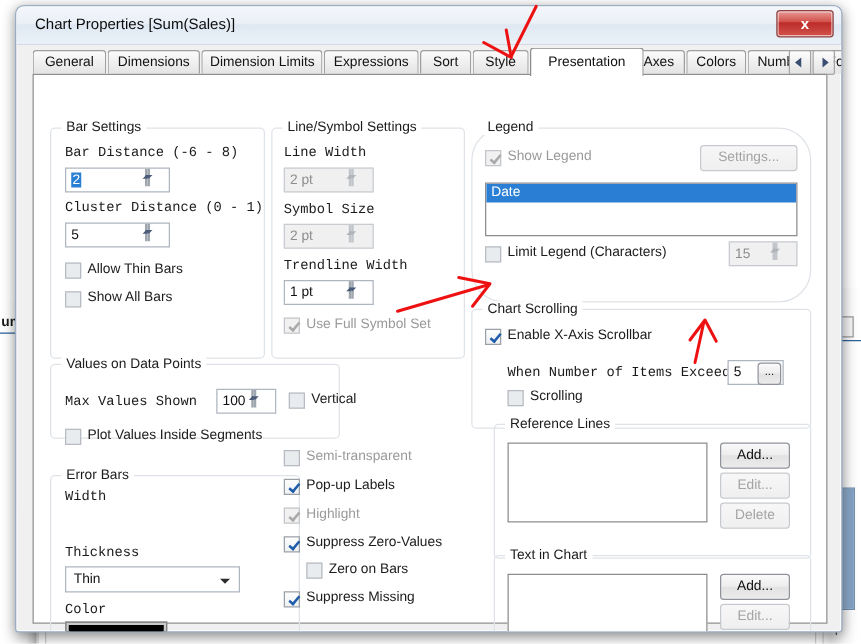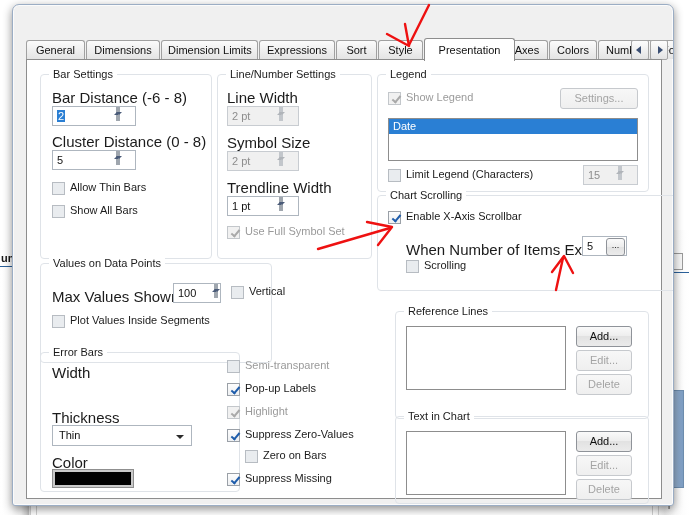--- a/index.html
+++ b/index.html
@@ -92,27 +92,27 @@
   .tabnav.left .glyph{margin-left:-4px;border-right:5px solid #3a4e72;}
   .tabnav.right .glyph{margin-left:-1px;border-left:5px solid #3a4e72;}
 
   
   .tabpage{
     position:absolute;left:13px;top:54px;width:636px;height:440px;
     background:#ffffff;border:1px solid #8d8d8d;box-sizing:border-box;
   }
 
   
-  .group{position:absolute;border:1px solid #dfe3e8;border-radius:4px;box-sizing:border-box;}
+  .group{position:absolute;border:1px solid #dfe3e8;border-radius:4px;box-sizing:border-box;margin-top:28px;}
   .group > .legendlbl{
     position:absolute;top:-7px;left:8px;background:#ffffff;padding:0 4px;
     font-size:11px;color:#1b1b1b;white-space:nowrap;
   }
 
-  .lbl{position:absolute;font-size:15px;color:#1b1b1b;white-space:nowrap;}
+  .lbl{position:absolute;font-size:11px;color:#1b1b1b;white-space:nowrap;font-family:Liberation Mono, monospace;}
 
   
   .spin{position:absolute;height:20px;box-sizing:border-box;
     border:1px solid #aeb6bf;background:#fff;}
   .spin.dis{background:#f0f0f0;border-color:#c8ccd1;}
   .spin .val{position:absolute;left:4px;top:3px;font-size:11px;color:#111;}
   .spin.dis .val{color:#8d8d8d;}
   .spin .val.selected{background:#2a7fd4;color:#fff;padding:0 1px;}
   .spinbtns{position:absolute;right:2px;top:1px;width:17px;height:17px;}
   .spinbtn{position:relative;width:17px;height:8px;box-sizing:border-box;
@@ -195,20 +195,24 @@
   <div class="bg-vline" style="left:658px;top:230px;height:285px;"></div>
   <div class="bg-xl-box"></div>
   <div class="bg-xl">XL</div>
   <div class="bg-xl-underline"></div>
   <div class="bg-blue-sb"></div>
   <div class="bg-t-lbl">T</div>
 </div>
 
 <div id="dialog">
 
+  <div class="titlebar">
+    <div class="title-text">Chart Properties [Sum(Sales)]</div>
+    <div class="close-btn">x</div>
+  </div>
 
   <div class="tabstrip">
     <div class="tab" style="left:0px;width:59px;">General</div>
     <div class="tab" style="left:60px;width:74px;">Dimensions</div>
     <div class="tab" style="left:233px;width:76px;">Expressions</div>
     <div class="tab" style="left:135px;width:97px;">Dimension Limits</div>
     <div class="tab" style="left:310px;width:41px;">Sort</div>
     <div class="tab" style="left:352px;width:45px;">Style</div>
     <div class="tab sel" style="left:398px;width:91px;">Presentation</div>
     <div class="tab" style="left:480px;width:42px;">Axes</div>
@@ -230,41 +234,41 @@
 
       <span class="lbl" style="left:11px;top:14px;">Bar Distance (-6 - 8)</span>
       <div class="spin" style="left:11px;top:31px;width:84px;">
         <span class="val selected">2</span>
         <span class="spinbtns">
           <span class="spinbtn top"><i class="arw"></i></span>
           <span class="spinbtn bot"><i class="arw"></i></span>
         </span>
       </div>
 
-      <span class="lbl" style="left:11px;top:58px;">Cluster Distance (0 - 8)</span>
+      <span class="lbl" style="left:11px;top:58px;">Cluster Distance (0 - 1)</span>
       <div class="spin" style="left:11px;top:75px;width:84px;">
         <span class="val">5</span>
         <span class="spinbtns">
           <span class="spinbtn top"><i class="arw"></i></span>
           <span class="spinbtn bot"><i class="arw"></i></span>
         </span>
       </div>
 
       <span class="cb unchecked" style="left:11px;top:107px;">
         <span class="box"></span>
         <span class="txt">Allow Thin Bars</span>
       </span>
       <span class="cb unchecked" style="left:11px;top:130px;">
         <span class="box"></span>
         <span class="txt">Show All Bars</span>
       </span>
     </div>
 
     <div class="group" style="left:190px;top:14px;width:155px;height:185px;">
-      <span class="legendlbl">Line/Number Settings</span>
+      <span class="legendlbl">Line/Symbol Settings</span>
 
       <span class="lbl" style="left:9px;top:14px;">Line Width</span>
       <div class="spin dis" style="left:9px;top:31px;width:72px;">
         <span class="val">2 pt</span>
         <span class="spinbtns">
           <span class="spinbtn top"><i class="arw"></i></span>
           <span class="spinbtn bot"><i class="arw"></i></span>
         </span>
       </div>
 
@@ -287,21 +291,21 @@
       </div>
 
       <span class="cb dis" style="left:9px;top:151px;">
         <span class="box">
             <i class="tick"></i>
           </span>
         <span class="txt">Use Full Symbol Set</span>
       </span>
     </div>
 
-    <div class="group" style="left:350px;top:14px;width:272px;height:118px;">
+    <div class="group" style="left:350px;top:14px;width:272px;height:140px;border-radius:26px;">
       <span class="legendlbl">Legend</span>
 
       <span class="cb dis" style="left:10px;top:17px;">
         <span class="box">
             <i class="tick"></i>
           </span>
         <span class="txt">Show Legend</span>
       </span>
       <div class="btn dis" style="left:182px;top:13px;width:78px;">Settings...</div>
 
@@ -315,21 +319,21 @@
       </span>
       <div class="spin dis" style="left:205px;top:90px;width:55px;">
         <span class="val">15</span>
         <span class="spinbtns">
           <span class="spinbtn top"><i class="arw"></i></span>
           <span class="spinbtn bot"><i class="arw"></i></span>
         </span>
       </div>
     </div>
 
-    <div class="group" style="left:350px;top:135px;width:300px;height:96px;">
+    <div class="group" style="left:350px;top:159px;width:272px;height:96px;">
       <span class="legendlbl">Chart Scrolling</span>
 
       <span class="cb" style="left:10px;top:15px;">
         <span class="box">
             <i class="tick"></i>
           </span>
         <span class="txt">Enable X-Axis Scrollbar</span>
       </span>
 
       <span class="lbl" style="left:28px;top:45px;">When Number of Items Exceeds:</span>
@@ -337,21 +341,21 @@
         <span class="val">5</span>
       </div>
       <div class="btn small" style="left:228px;top:42px;width:19px;font-size:9px;line-height:12px;">...</div>
 
       <span class="cb unchecked" style="left:28px;top:64px;">
         <span class="box"></span>
         <span class="txt">Scrolling</span>
       </span>
     </div>
 
-    <div class="group" style="left:13px;top:203px;width:232px;height:100px;text-align:right;">
+    <div class="group" style="left:13px;top:203px;width:232px;height:60px;">
       <span class="legendlbl">Values on Data Points</span>
 
       <span class="lbl" style="left:11px;top:24px;">Max Values Shown</span>
       <div class="spin" style="left:132px;top:19px;width:48px;">
         <span class="val">100</span>
         <span class="spinbtns">
           <span class="spinbtn top"><i class="arw"></i></span>
           <span class="spinbtn bot"><i class="arw"></i></span>
         </span>
       </div>

